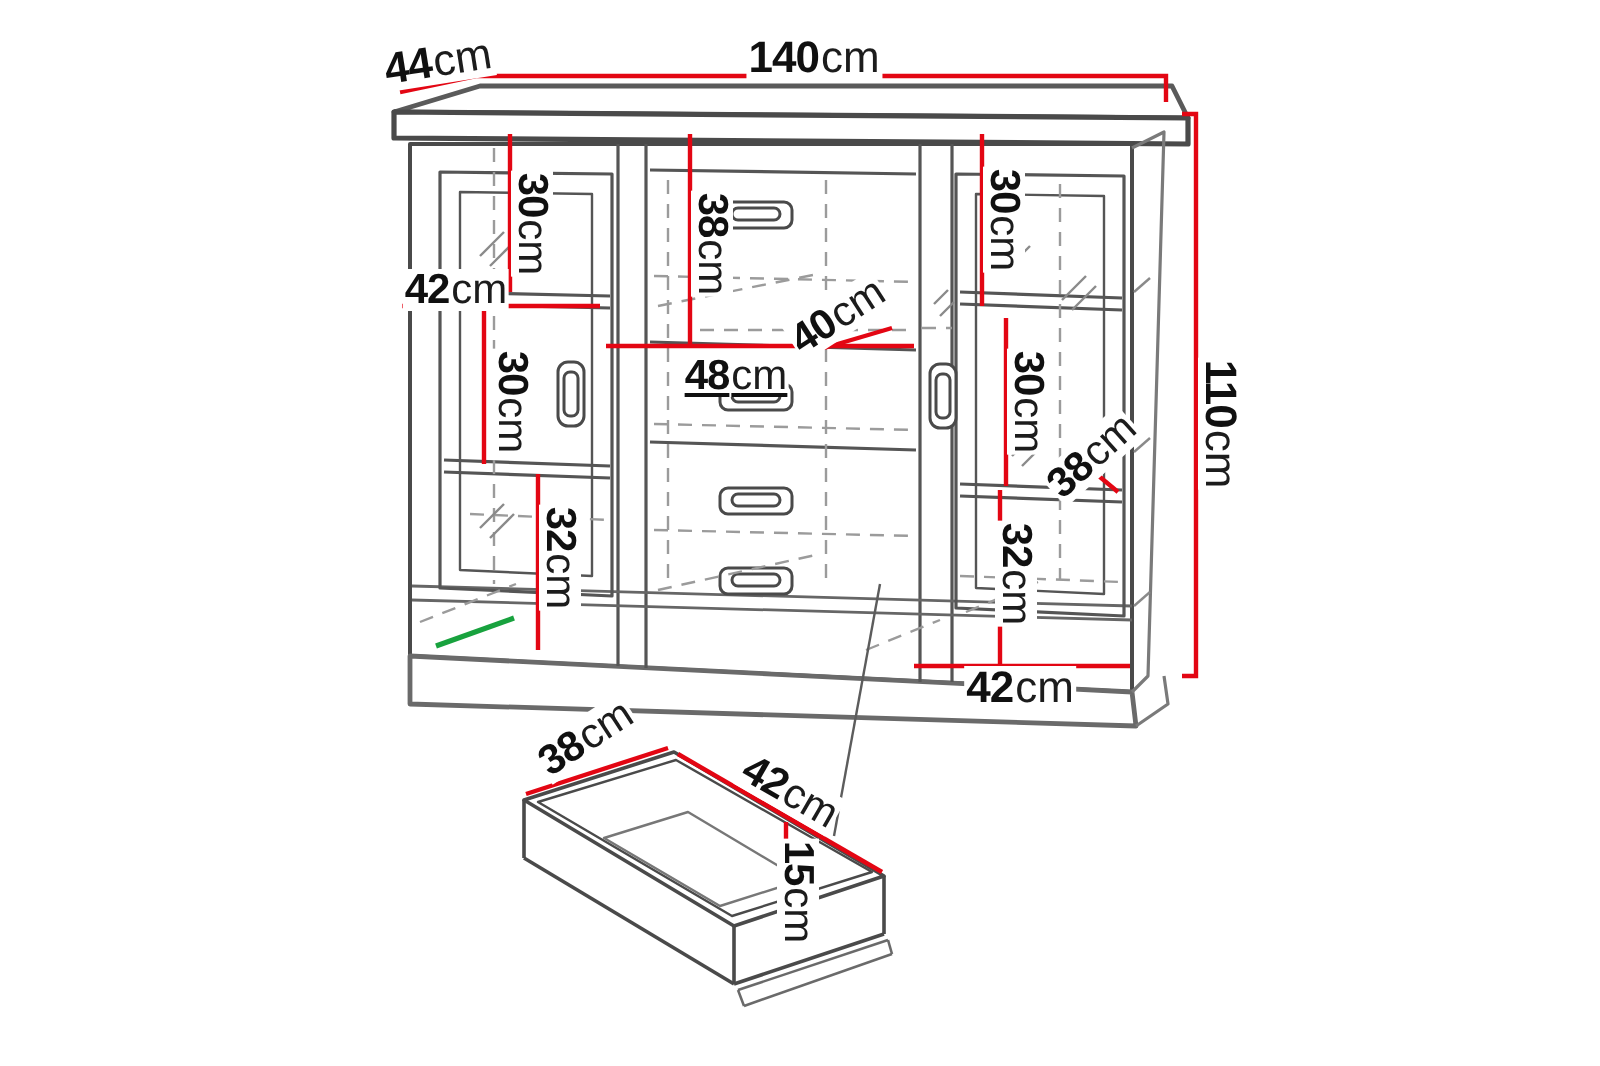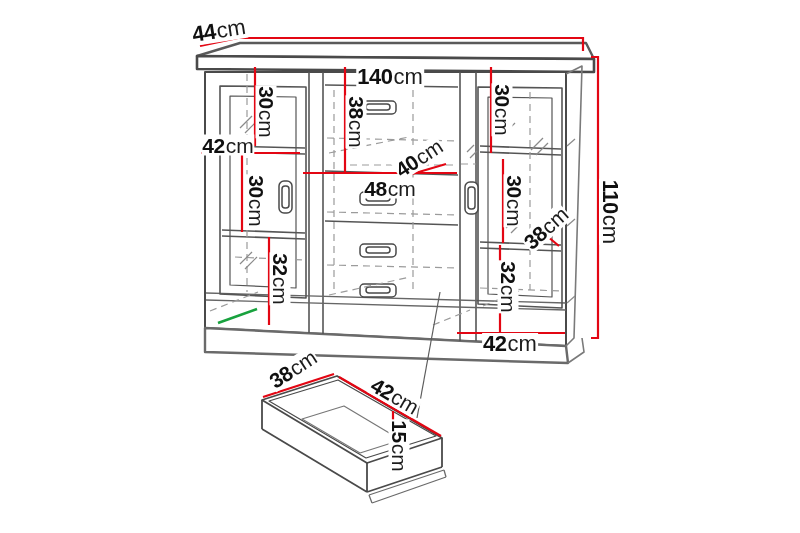--- a/index.html
+++ b/index.html
@@ -6,30 +6,30 @@
   #stage{position:relative;width:800px;height:533px;background:#fff;overflow:hidden;
          font-family:"Liberation Sans",sans-serif;}
   #linework{position:absolute;left:0;top:0;}
   .dim{position:absolute;white-space:nowrap;font-size:21px;color:#101010;line-height:1;
        background:#fff;padding:0 1px;z-index:5;
        transform:translate(-50%,-50%);}
   .dim b{font-weight:700;letter-spacing:-0.5px;}
   .dim .u{font-weight:400;color:#1c1c1c;margin-left:1px;}
   .big{font-size:22px;}
   
-  .l-cabw{left:390px;top:29px;margin-top:48px;}
+  .l-cabw{left:407px;top:29px;}
   .l-cabd{left:219px;top:31px;transform:translate(-50%,-50%) rotate(-9deg);}
   .l-cabh{left:610px;top:212px;transform:translate(-50%,-50%) rotate(90deg);}
   .l-ltop{left:266px;top:112px;transform:translate(-50%,-50%) rotate(90deg);}
   .l-ldw {left:228px;top:145px;}
   .l-lmid{left:256px;top:201px;transform:translate(-50%,-50%) rotate(90deg);}
   .l-lbot{left:280px;top:279px;transform:translate(-50%,-50%) rotate(90deg);}
   .l-mtop{left:356px;top:122px;transform:translate(-50%,-50%) rotate(90deg);}
   .l-mdep{left:419px;top:158px;transform:translate(-50%,-50%) rotate(-33deg);}
-  .l-mw  {left:390px;top:188px;}
+  .l-mw  {left:368px;top:188px;text-decoration:underline;}
   .l-rtop{left:502px;top:110px;transform:translate(-50%,-50%) rotate(90deg);}
   .l-rmid{left:514px;top:201px;transform:translate(-50%,-50%) rotate(90deg);}
   .l-rdep{left:546px;top:228px;transform:translate(-50%,-50%) rotate(-42deg);}
   .l-rbot{left:508px;top:287px;transform:translate(-50%,-50%) rotate(90deg);}
   .l-rdw {left:510px;top:344px;}
   .l-ddep{left:293px;top:369px;transform:translate(-50%,-50%) rotate(-33deg);}
   .l-dw  {left:395px;top:396px;transform:translate(-50%,-50%) rotate(30deg);}
   .l-dh  {left:399px;top:446px;transform:translate(-50%,-50%) rotate(90deg);}
 </style>
 </head>

